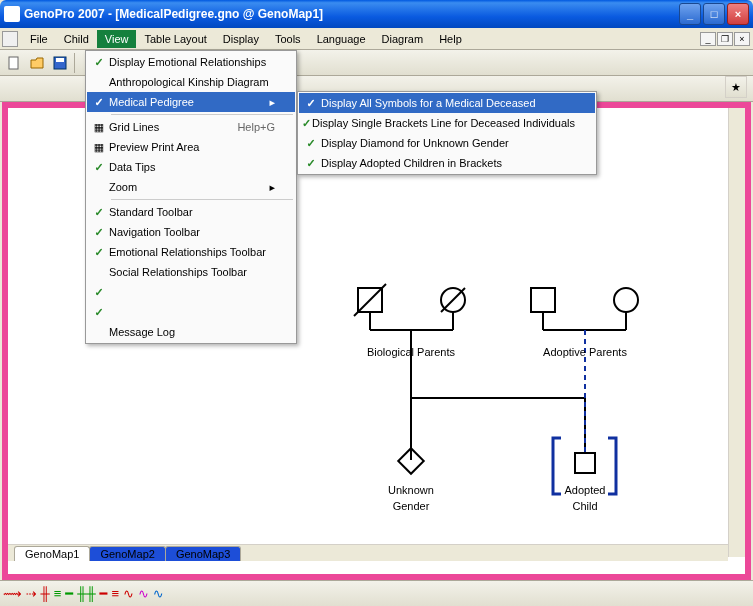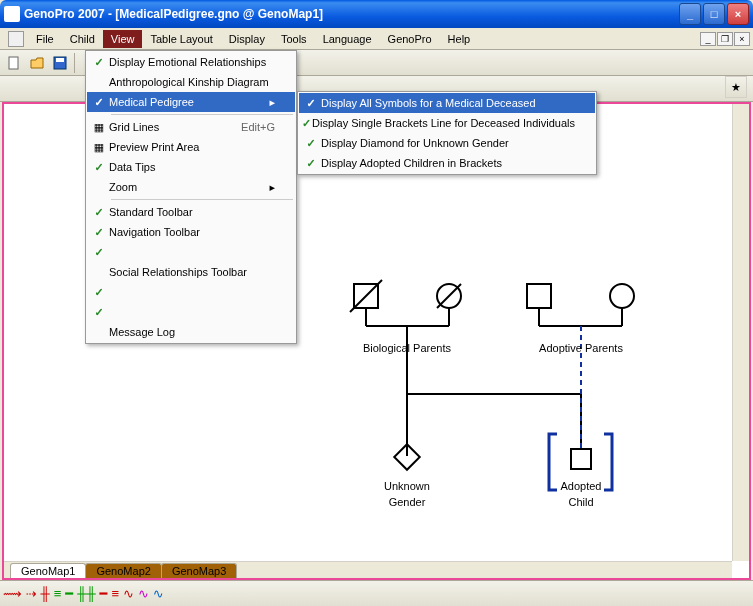--- a/index.html
+++ b/index.html
@@ -5,36 +5,36 @@
 * { box-sizing: border-box; margin: 0; padding: 0; font-family: Tahoma, sans-serif; font-size: 11px; }
 body { background: #ece9d8; width: 753px; height: 606px; overflow: hidden; position: relative; }
 
 .titlebar { height: 28px; background: linear-gradient(to bottom, #0058e0 0%, #3a8cf0 10%, #0a5ae0 60%, #0048c0 100%); display: flex; align-items: center; padding: 0 4px; color: white; border-radius: 6px 6px 0 0; }
 .titlebar .icon { width: 16px; height: 16px; background: #fff; margin-right: 4px; border-radius: 2px; }
 .titlebar .title { flex: 1; font-weight: bold; font-size: 12px; }
 .titlebar .winbtns { display: flex; gap: 2px; }
 .titlebar .winbtn { width: 22px; height: 22px; background: linear-gradient(to bottom,#6fa3ef,#2b6ad0); border: 1px solid #1a4890; border-radius: 3px; display: flex; align-items: center; justify-content: center; color: white; font-weight: bold; cursor: pointer; }
 .titlebar .winbtn.close { background: linear-gradient(to bottom,#f08080,#d04040); border-color: #902020; }
 
-.menubar { height: 22px; background: #ece9d8; display: flex; align-items: center; border-bottom: 1px solid #aca899; padding-left: 8px; position: relative; }
+.menubar { height: 22px; background: #ece9d8; display: flex; align-items: center; border-bottom: 1px solid #aca899; padding-left: 2px; position: relative; }
 .menubar .mdicon { width: 16px; height: 16px; margin-right: 4px; background: #f0f0f0; border: 1px solid #999; }
 .menubar .menuitem { padding: 3px 8px; cursor: pointer; }
-.menubar .menuitem.open { background: #7f1d1d; color: white; }
+.menubar .menuitem.open { background: #15803d; color: white; }
 .menubar .mdiwin { margin-left: auto; display: flex; gap: 1px; padding-right: 3px; }
 .menubar .mdiwin span { width: 16px; height: 14px; border: 1px solid #999; background: #f5f5f5; display: flex; align-items: center; justify-content: center; font-size: 9px; cursor: pointer; }
 
 .toolbar { height: 26px; background: linear-gradient(to bottom,#f3f2ea,#e1dfd0); border-bottom: 1px solid #aca899; display: flex; align-items: center; padding: 0 3px; gap: 1px; }
 .toolbar .tbtn { width: 22px; height: 22px; display: flex; align-items: center; justify-content: center; cursor: pointer; border-radius: 2px; }
 .toolbar .sep { width: 1px; height: 20px; background: #aca899; margin: 0 2px; }
 
-.content { position: relative; height: 478px; background: white; border: 2px solid #ec4899; margin: 0 2px; }
+.content { position: relative; height: 478px; background: white; border: 6px solid #ec4899; margin: 0 2px; }
 .canvas { position: absolute; left: 0; top: 0; right: 18px; bottom: 18px; background: white; overflow: hidden; }
 .vscroll { position: absolute; right: 0; top: 0; width: 17px; bottom: 17px; background: #ece9d8; border-left: 1px solid #d4d0c8; }
-.hscroll { position: absolute; bottom: 0; left: 0; right: 17px; height: 17px; background: #ece9d8; border-top: 1px solid #d4d0c8; display: flex; align-items: center; }
-.tab { background: #a16207; border: 1px solid #aca899; border-bottom: none; padding: 1px 10px; margin-right: -1px; cursor: pointer; font-size: 11px; border-radius: 3px 3px 0 0; }
+.hscroll { position: absolute; bottom: 13px; left: 0; right: 17px; height: 17px; background: #ece9d8; border-top: 1px solid #d4d0c8; display: flex; align-items: center; }
+.tab { background: #1d4ed8; border: 1px solid #aca899; border-bottom: none; padding: 1px 10px; margin-right: -1px; cursor: pointer; font-size: 11px; border-radius: 3px 3px 0 0; }
 .tab.active { background: white; font-weight: normal; }
 
 .dropdown { position: absolute; background: #fafafa; border: 1px solid #999; box-shadow: 2px 2px 4px rgba(0,0,0,0.3); z-index: 100; padding: 1px; }
 .dropdown .row { display: flex; align-items: center; height: 20px; padding: 0 20px 0 2px; cursor: pointer; white-space: nowrap; }
 .dropdown .row:hover,.dropdown .row.hl { background: #316ac5; color: white; }
 .dropdown .row .chk { width: 20px; text-align: center; color: #2a8a2a; font-weight: bold; }
 .dropdown .row.hl .chk { color: white; }
 .dropdown .row .ico { width: 20px; text-align: center; }
 .dropdown .row .lbl { flex: 1; }
 .dropdown .row .accel { color: #666; margin-left: 20px; }
@@ -64,21 +64,21 @@
 
 <div class="menubar">
   <div class="mdicon"></div>
   <span class="menuitem">File</span>
     <span class="menuitem">Child</span>
     <span class="menuitem open">View</span>
     <span class="menuitem">Table Layout</span>
     <span class="menuitem">Display</span>
     <span class="menuitem">Tools</span>
     <span class="menuitem">Language</span>
-    <span class="menuitem">GenoPro</span>
+    <span class="menuitem">Diagram</span>
     <span class="menuitem">Help</span>
   <div class="mdiwin">
     <span>_</span>
     <span>❐</span>
     <span>×</span>
   </div>
 </div>
 
 <div class="toolbar">
   <div class="tbtn">
@@ -185,21 +185,21 @@
     </div>
     <div class="row hl">
       <span class="chk">✓</span>
       <span class="lbl">Medical Pedigree</span>
       <span class="arr">▸</span>
     </div>
     <div class="divider"></div>
     <div class="row">
       <span class="ico">▦</span>
       <span class="lbl">Grid Lines</span>
-      <span class="accel">Edit+G</span>
+      <span class="accel">Help+G</span>
     </div>
     <div class="row">
       <span class="ico">▦</span>
       <span class="lbl">Preview Print Area</span>
     </div>
     <div class="row">
       <span class="chk">✓</span>
       <span class="lbl">Data Tips</span>
     </div>
     <div class="row">
@@ -211,20 +211,21 @@
     <div class="row">
       <span class="chk">✓</span>
       <span class="lbl">Standard Toolbar</span>
     </div>
     <div class="row">
       <span class="chk">✓</span>
       <span class="lbl">Navigation Toolbar</span>
     </div>
     <div class="row">
       <span class="chk">✓</span>
+      <span class="lbl">Emotional Relationships Toolbar</span>
     </div>
     <div class="row">
       <span class="chk"></span>
       <span class="lbl">Social Relationships Toolbar</span>
     </div>
     <div class="row">
       <span class="chk">✓</span>
     </div>
     <div class="row">
       <span class="chk">✓</span>

